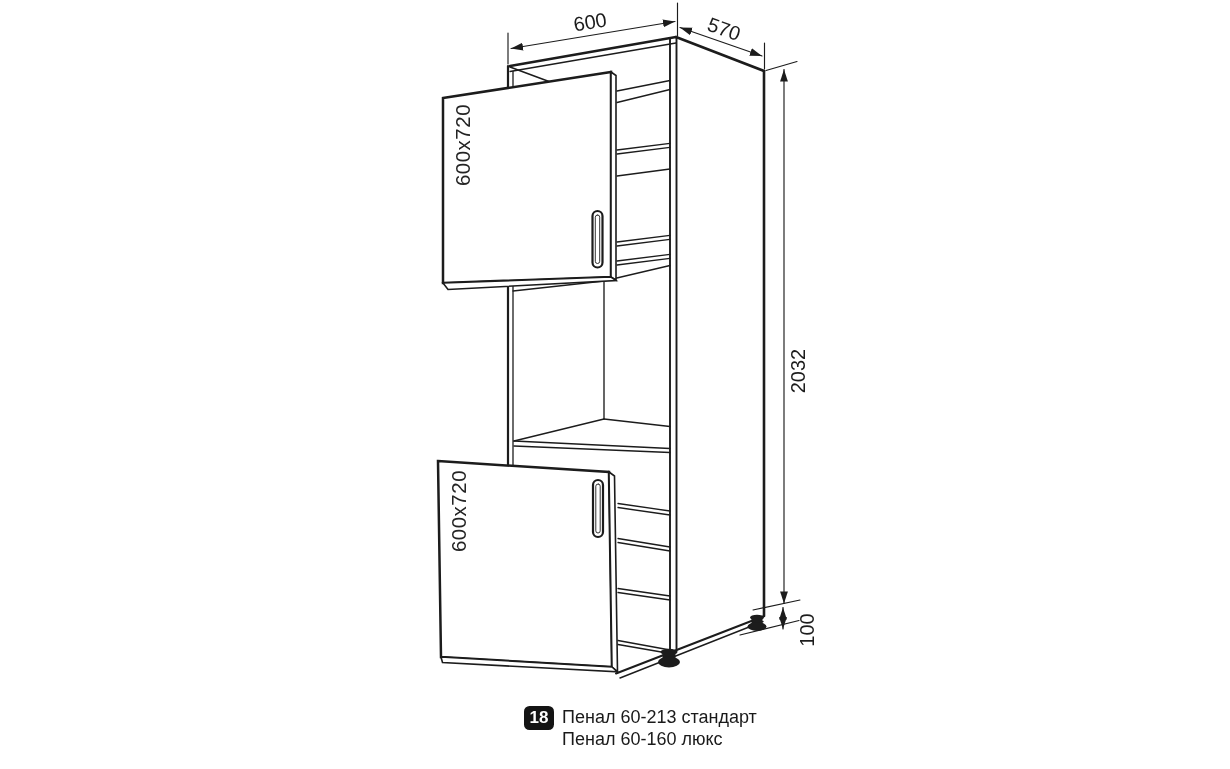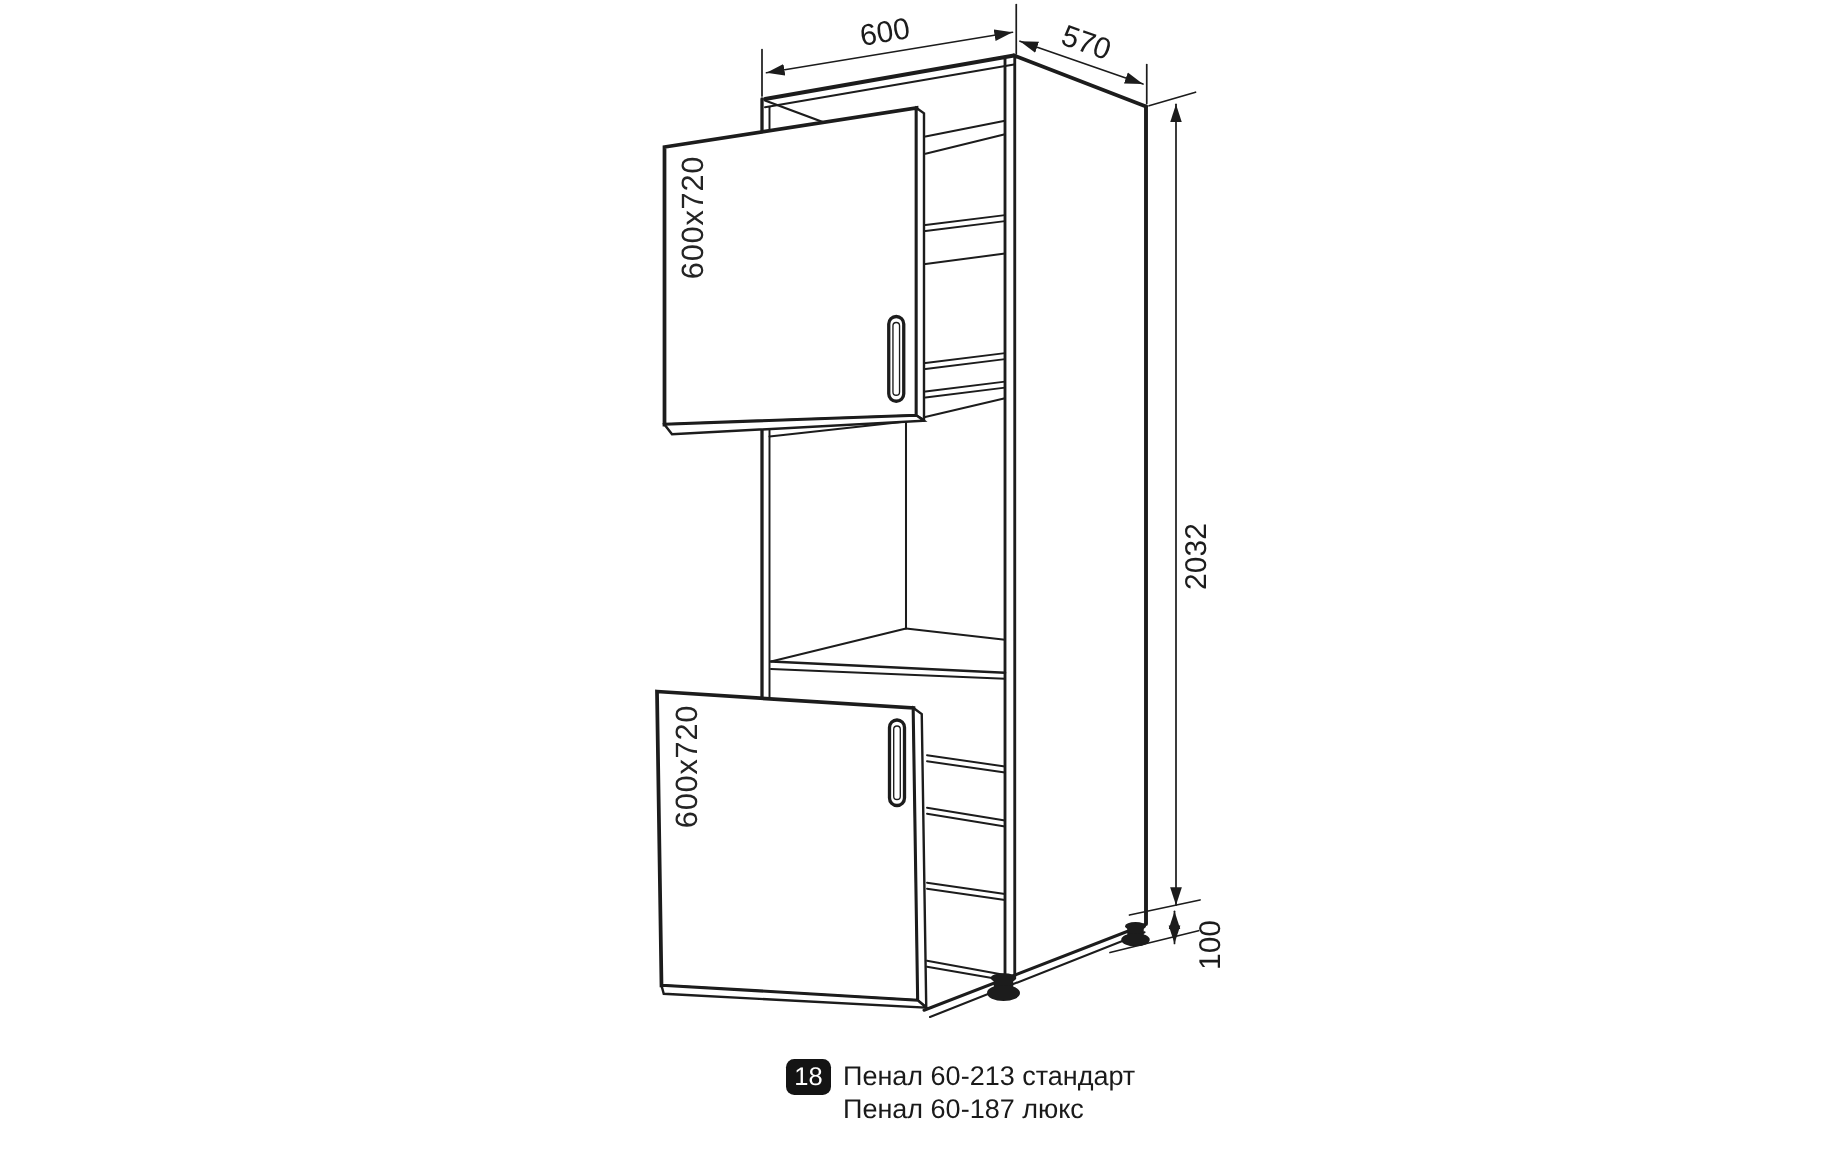--- a/index.html
+++ b/index.html
@@ -15,21 +15,21 @@
   .doorlabel{
     position:absolute;color:#242424;font-size:20.5px;line-height:1;letter-spacing:.5px;
     white-space:nowrap;transform:translate(-50%,-50%) rotate(-90deg);
   }
   .rot-90{transform:translate(-50%,-50%) rotate(-90deg);}
   .caption{
     position:absolute;left:562px;top:706px;color:#1a1a1a;font-size:18px;line-height:22px;
   }
   .badge{
     position:absolute;left:524px;top:706px;width:30px;height:24px;border-radius:5.5px;
-    background:var(--badge_bg,#111);color:var(--badge_text,#fff);font-size:17px;font-weight:normal;
+    background:var(--badge_bg,#111);color:var(--badge_text,#fff);font-size:17px;font-weight:bold;
     display:flex;align-items:center;justify-content:center;
   }
 </style>
 </head>
 <body>
 
 <div id="stage" style="--line: #1c1c1c; --bg: #ffffff; --badge_bg: #141414; --badge_text: #ffffff;">
 
   <svg width="1230" height="769" viewBox="0 0 1230 769">
     <defs>
@@ -144,16 +144,16 @@
   <div class="dimlabel rot-90" style="left:807px;top:630px;">100</div>
 
   <div class="doorlabel" style="left:463px;top:145px;">600x720</div>
 
   <div class="doorlabel" style="left:459px;top:511px;">600x720</div>
 
   <div class="badge">18</div>
 
   <div class="caption">
     <div>Пенал 60-213 стандарт</div>
-    <div>Пенал 60-187 люкс</div>
+    <div>Пенал 60-160 люкс</div>
   </div>
 
 </div>
 
 </body></html>

